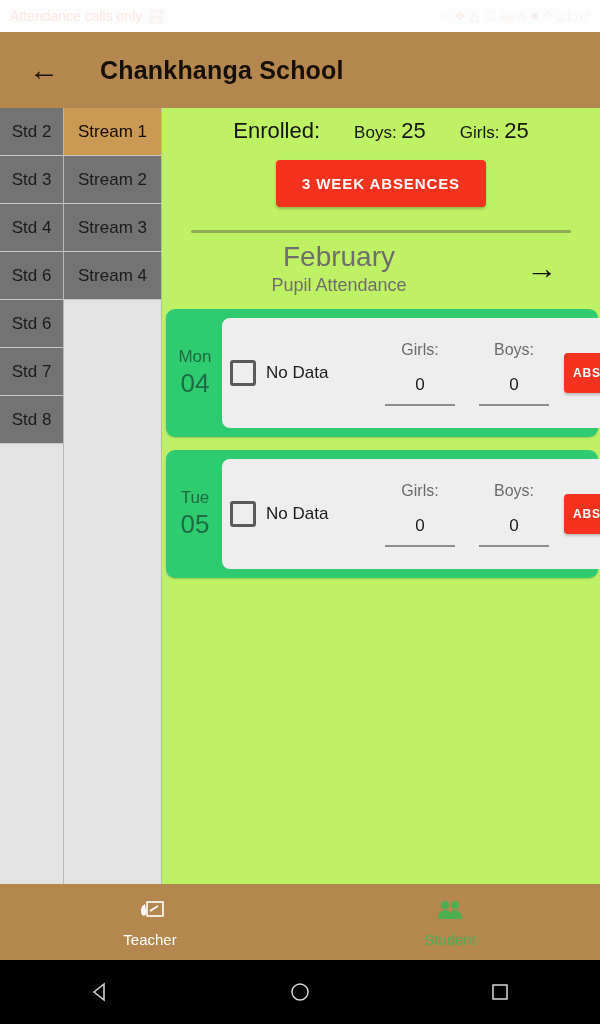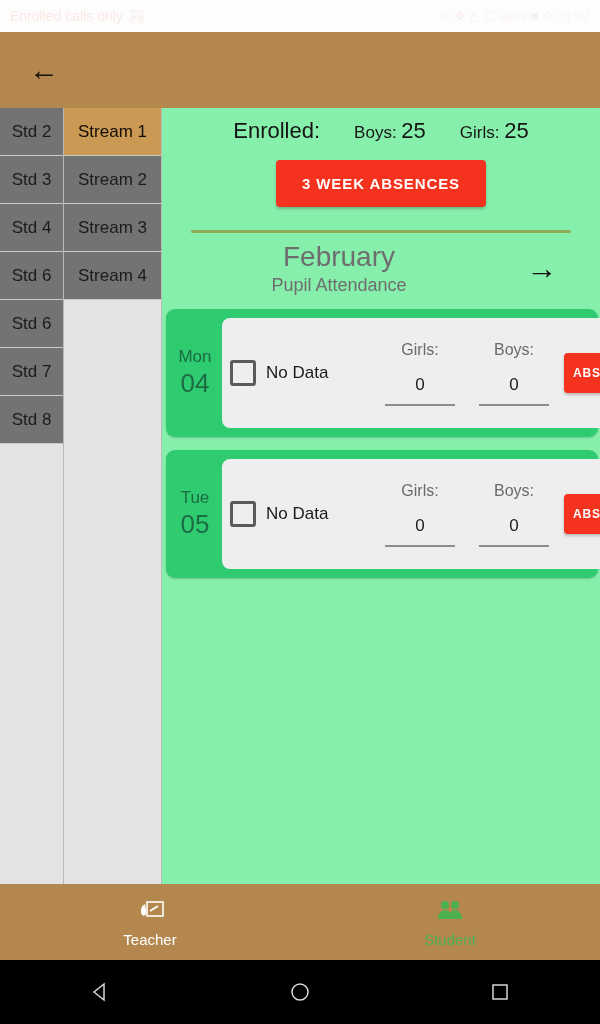--- a/index.html
+++ b/index.html
@@ -64,21 +64,21 @@
     font-size: 17px; color: #1b1b1b;
     border-bottom: 1px solid #c9c9c9;
     cursor: pointer;
     background: #737373;
   }
   .side-item.selected { background: #ca9a55; color:#120d06; }
   .col-filler { flex: 1; background:#e3e3e3; }
 
   
   .main {
-    flex: 1; background: #86efac;
+    flex: 1; background: #bef264;
     position: relative; overflow: hidden;
   }
   .enrolled-row {
     display:flex; align-items:baseline; justify-content:center;
     gap: 34px; padding-top: 10px;
   }
   .enrolled-label { font-size: 22px; color:#151515; }
   .stat { font-size: 17px; color:#151515; }
   .stat .num { font-size: 22px; }
 
@@ -190,37 +190,38 @@
   }
   .sys-btn { width: 60px; height: 40px; display:flex; align-items:center; justify-content:center; cursor:pointer; }
 </style>
 </head>
 <body>
 
 <div class="phone">
 
   <div class="statusbar">
     <div class="sb-left">
-      <span>Enrolled calls only</span>
+      <span>Attendance calls only</span>
       <span class="sb-emoji">🏞</span>
     </div>
     <div class="sb-right">
       <span class="sb-icon">☉</span>
       <span class="sb-icon">✥</span>
       <span class="sb-icon">△</span>
       <span class="sb-icon">☐</span>
       <span>88%</span>
       <span class="sb-icon">■</span>
       <span class="sb-icon">⏱</span>
       <span>21:07</span>
     </div>
   </div>
 
   <div class="appbar">
     <div class="back-arrow">←</div>
+    <div class="appbar-title">Chankhanga School</div>
   </div>
 
   <div class="content">
 
     <div class="col-std">
       <div class="side-item">
         <span>Std 2</span>
       </div>
       <div class="side-item">
         <span>Std 3</span>

